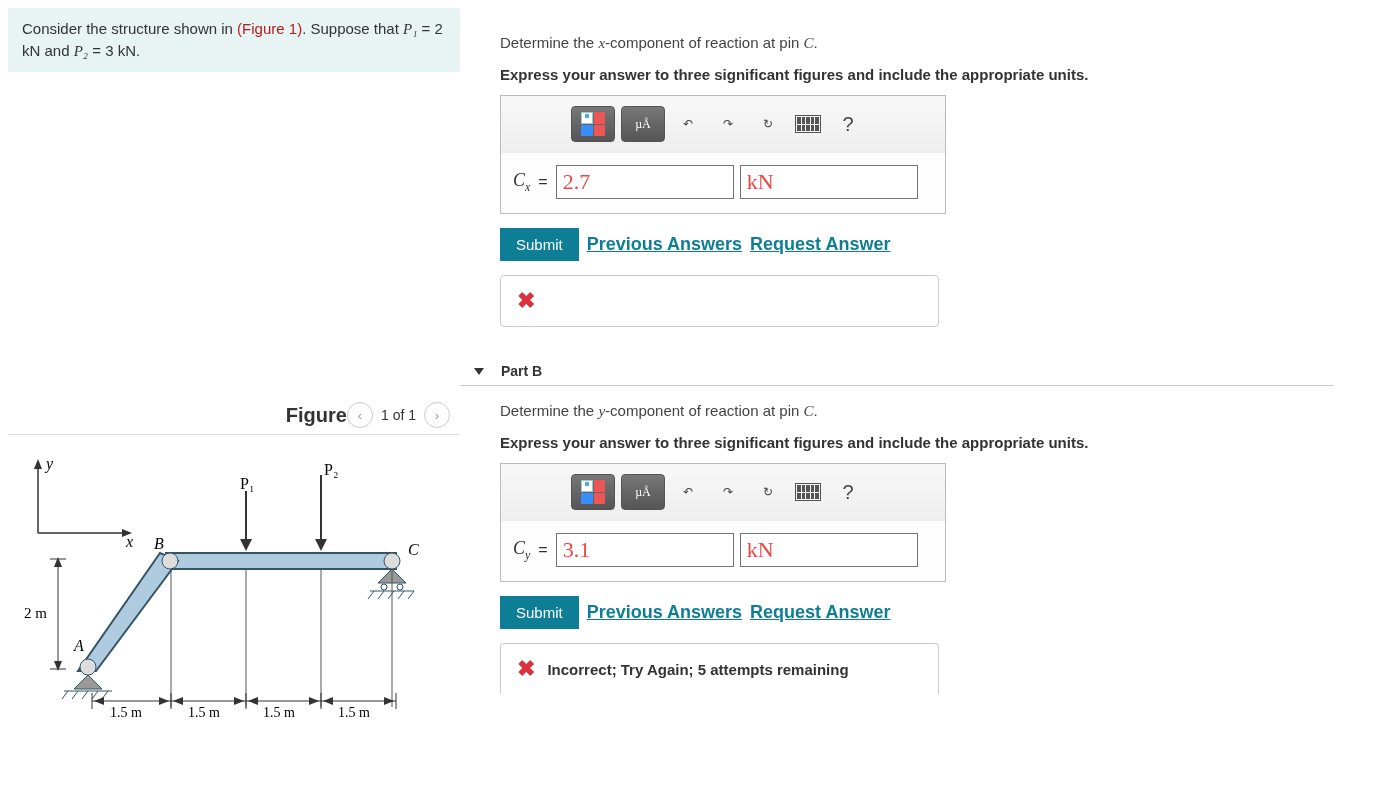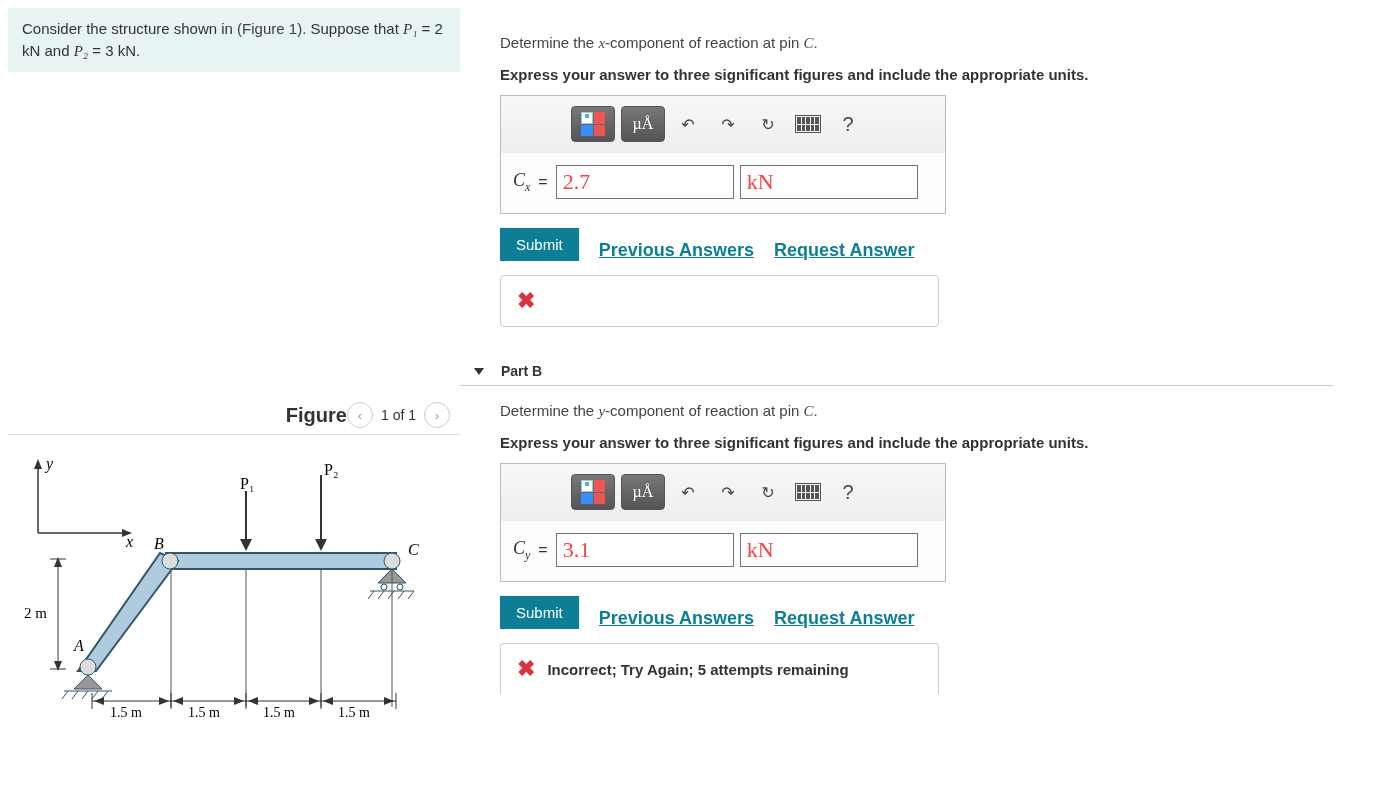--- a/index.html
+++ b/index.html
@@ -25,21 +25,21 @@
     box-sizing: border-box;
   }
   .prompt-box {
     background: #e8f4f4;
     padding: 10px 14px;
     font-size: 15px;
     color: #333;
     line-height: 1.4;
   }
   .prompt-box .fig-link {
-    color: #404040;
+    color: #b91c1c;
   }
   .prompt-box i { font-family: "Times New Roman", serif; }
   .figure-header {
     display: flex;
     align-items: center;
     justify-content: flex-end;
     margin-top: 330px;
     border-bottom: 1px solid #ddd;
     padding-bottom: 6px;
   }
@@ -98,21 +98,21 @@
     gap: 6px;
     padding: 6px 70px 6px 70px;
     border-bottom: 1px solid #eee;
   }
   .tool-btn {
     height: 32px;
     min-width: 34px;
     display: flex;
     align-items: center;
     justify-content: center;
-    font-size: 16px;
+    font-size: 12px;
     color: #444;
   }
   .tool-btn.dark {
     background: linear-gradient(#777, #555);
     border: 1px solid #555;
     border-radius: 4px;
     color: #fff;
     width: 42px;
     height: 34px;
   }
@@ -137,22 +137,22 @@
     height: 34px;
     box-sizing: border-box;
     color: #ef4444;
   }
   .val-input { width: 178px; }
   .unit-input { width: 178px; }
 
   .submit-row {
     margin: 14px 0 0 40px;
     display: flex;
-    align-items: flex-end;
-    gap: 20px;
+    align-items: center;
+    gap: 8px;
   }
   .submit-btn {
     background: #0d7e95;
     color: #fff;
     border: none;
     padding: 8px 16px;
     font-size: 15px;
     cursor: pointer;
   }
   .links {

